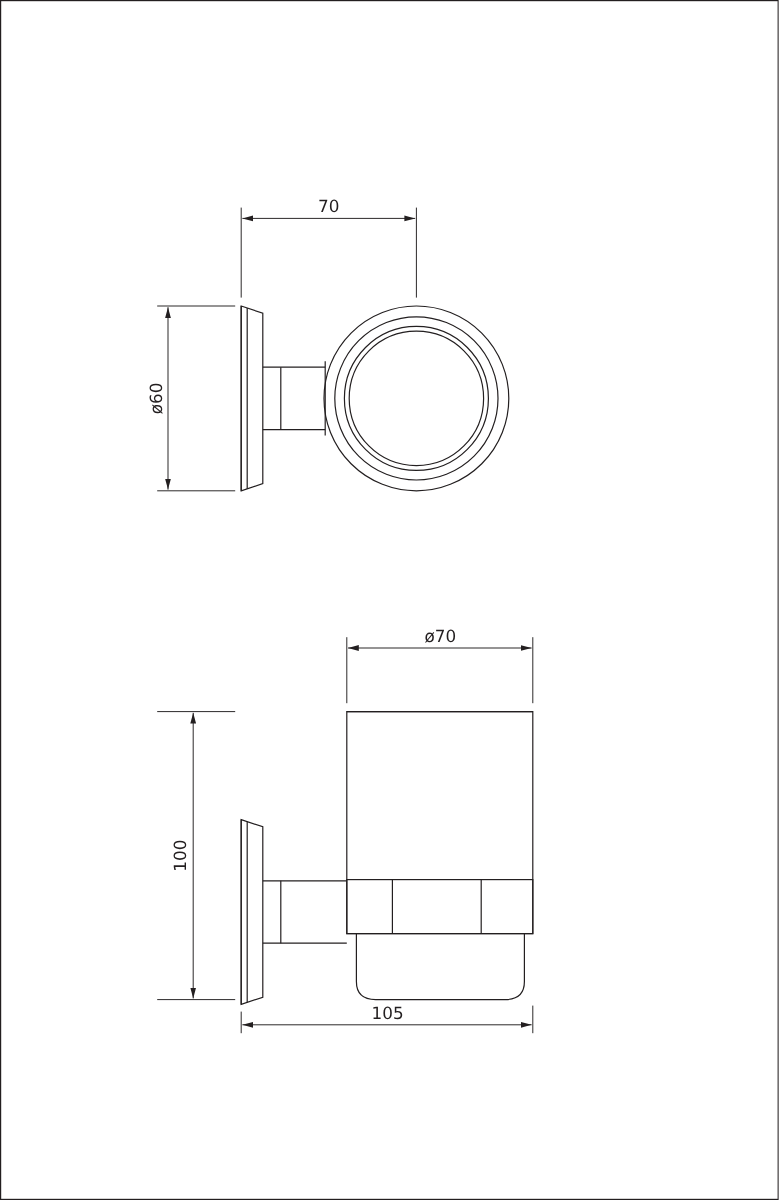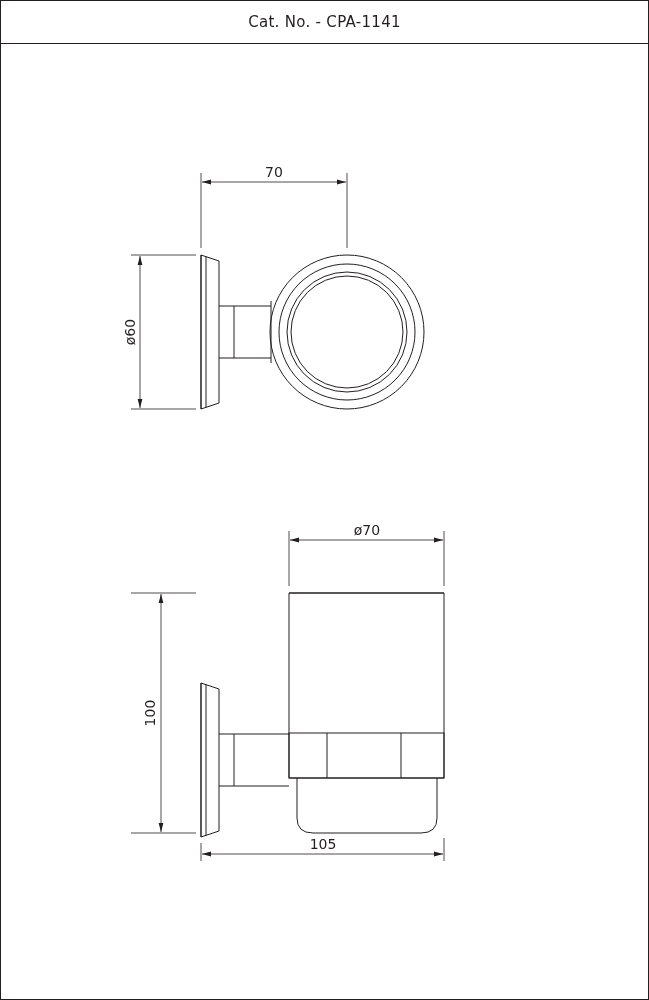--- a/index.html
+++ b/index.html
@@ -63,23 +63,20 @@
     font-family: "DejaVu Sans", "Liberation Sans", sans-serif;
     font-size: 14px;
     fill: #231f20;
   }
 </style>
 </head>
 <body>
 
 <div class="page">
 
-  <div class="title-bar">
-    <div class="title-text">Cat. No. - CPA-1141</div>
-  </div>
 
   <div class="drawing-area">
     <svg class="dwg" viewBox="0 0 647 956" xmlns="http://www.w3.org/2000/svg">
 
       <defs>
         <marker id="arrL" markerWidth="10" markerHeight="8" refX="9" refY="4" orient="auto" markerUnits="userSpaceOnUse">
           <path d="M9,4 L0,1.6 L0,6.4 Z" fill="#231f20"></path>
         </marker>
         <marker id="arrR" markerWidth="10" markerHeight="8" refX="1" refY="4" orient="auto" markerUnits="userSpaceOnUse">
           <path d="M1,4 L10,1.6 L10,6.4 Z" fill="#231f20"></path>

